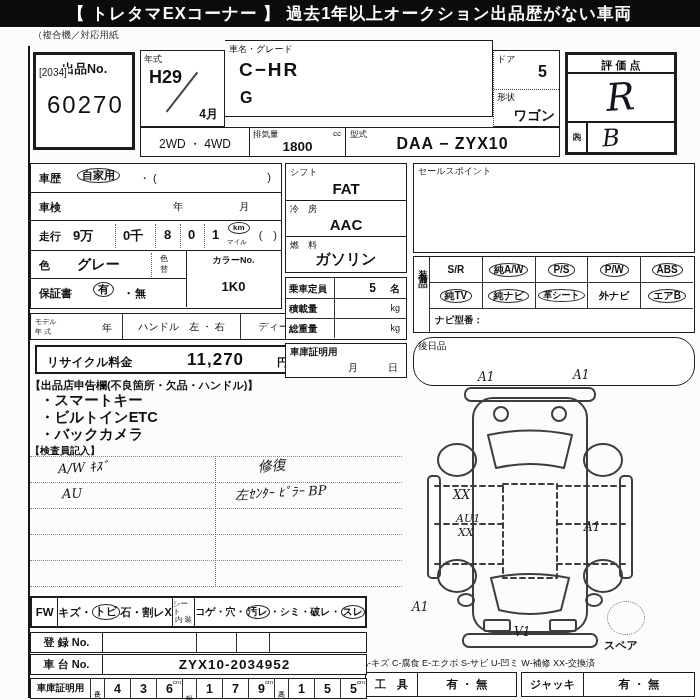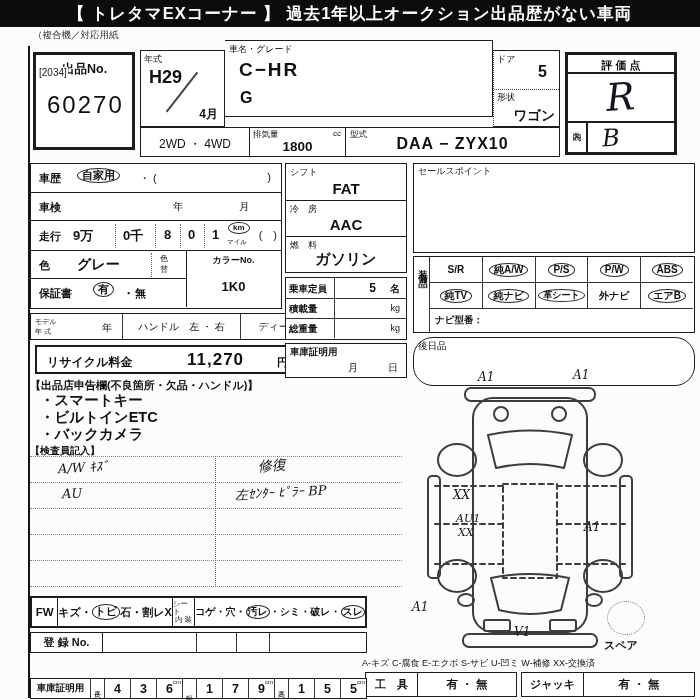--- a/index.html
+++ b/index.html
@@ -357,20 +357,28 @@
 
   <div class="bx" style="left:30px;top:632px;width:337px;height:21px;">
     <div class="cell s" style="left:0;top:0;width:72px;height:100%;border-right:1.2px solid #1c1c1c;">
         <span style="font-size:11px;font-weight:bold;">登 録 No.</span>
       </div>
     <div class="s" style="left:165px;top:0;height:100%;border-left:1px solid #333;"></div>
     <div class="s" style="left:205px;top:0;height:100%;border-left:1px solid #333;"></div>
     <div class="s" style="left:238px;top:0;height:100%;border-left:1px solid #333;"></div>
   </div>
 
+  <div class="bx" style="left:30px;top:654px;width:337px;height:21px;display:flex;">
+    <div class="cell" style="width:72px;border-right:1.2px solid #1c1c1c;">
+        <span style="font-size:11px;font-weight:bold;">車 台 No.</span>
+      </div>
+    <div class="cell" style="flex:1;">
+        <span style="font-size:13.5px;font-weight:bold;letter-spacing:1px;">ZYX10-2034952</span>
+      </div>
+  </div>
 
   <div class="bx" style="left:30px;top:678px;width:337px;height:21px;display:flex;">
     <div class="cell" style="width:60px;border-right:1px solid #333;">
         <span style="font-size:9.5px;font-weight:bold;">車庫証明用</span>
       </div>
     <div class="cell" style="width:14px;border-right:1px solid #333;">
         <span class="vtext" style="font-size:7px;line-height:1;">長さ</span>
       </div>
     <div class="cell" style="flex:1;border-right:1px solid #333;">
         <span style="font-size:12.5px;font-weight:bold;">4</span>

